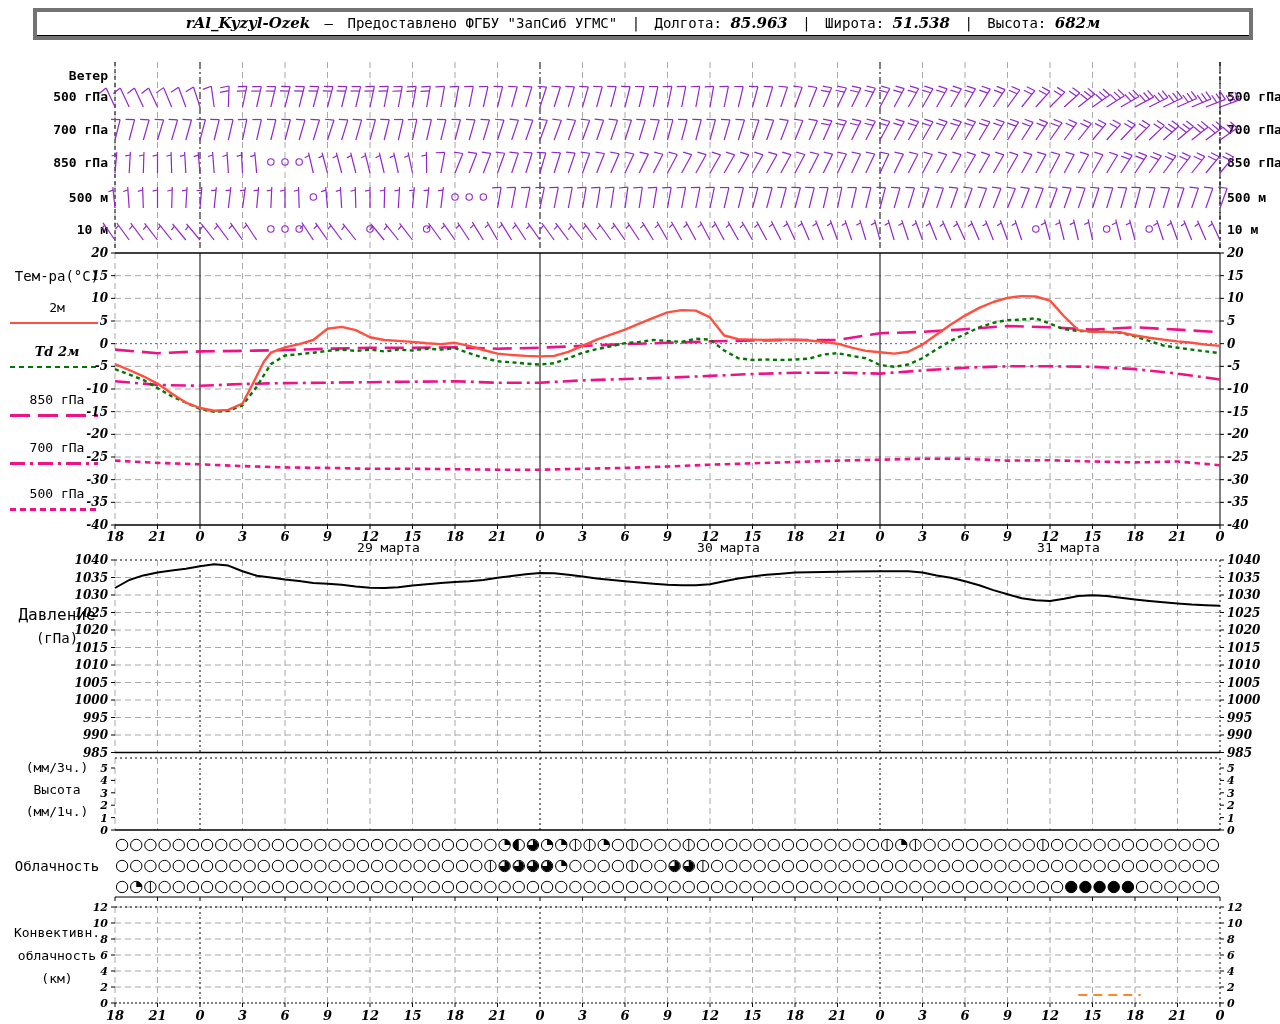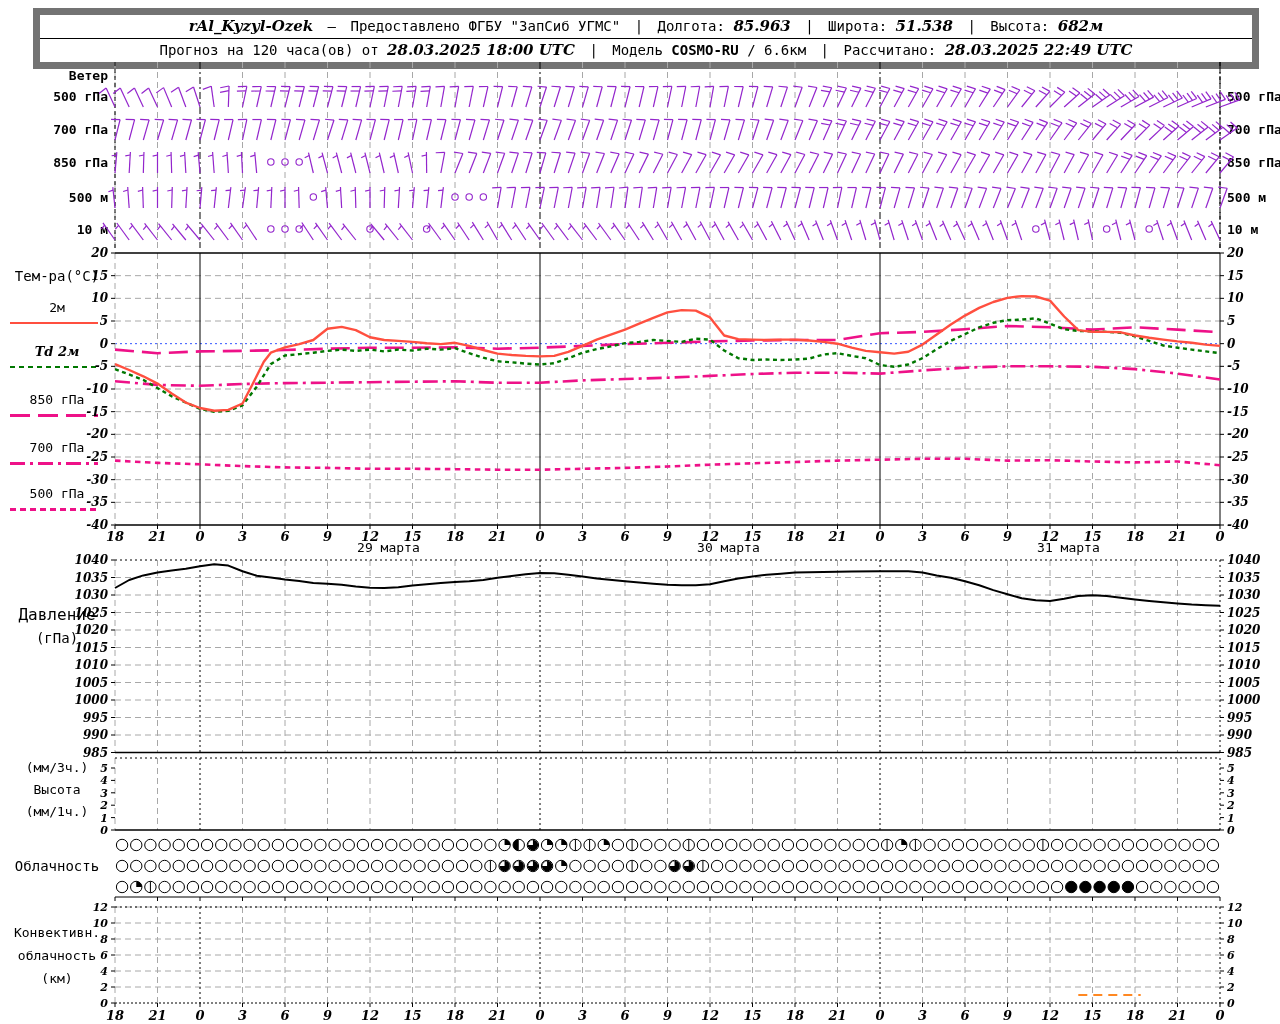--- a/index.html
+++ b/index.html
@@ -1,18 +1,18 @@
 <!DOCTYPE html>
 <html><head>
 <meta charset="utf-8">
 <style>
   html,body{margin:0;padding:0;background:#fff;}
   .page{position:relative;width:1280px;height:1024px;background:#fff;overflow:hidden;
         font-family:"DejaVu Sans Mono","Liberation Mono",monospace;color:#000;}
-  .header-box{position:absolute;left:33px;top:8px;width:1212px;border:7px solid #737373;background:#fff;}
+  .header-box{position:absolute;left:33px;top:8px;width:1212px;border:4px solid #737373;background:#fff;}
   .hline{height:23px;line-height:23px;text-align:center;font-size:14px;white-space:nowrap;overflow:hidden;}
   .hline1{border-bottom:1px solid #000;}
   .em{font-family:"DejaVu Serif","Liberation Serif",serif;font-style:italic;font-weight:bold;font-size:15px;}
   .bd{font-weight:bold;}
   .sep{padding:0 6px;}
   .lab{position:absolute;font-size:13px;white-space:nowrap;font-weight:bold;}
   .lab-r{text-align:right;width:100px;left:8px;}
   .lab-rt{text-align:left;left:1227px;}
   .leg{position:absolute;left:6px;width:102px;text-align:center;font-size:13px;}
   .ls{position:absolute;left:10px;width:88px;height:3px;}
@@ -39,31 +39,20 @@
       <span>Предоставлено ФГБУ "ЗапСиб УГМС"</span>
       <span class="sep">|</span>
       <span>Долгота:</span>
       <span class="em">85.963</span>
       <span class="sep">|</span>
       <span>Широта:</span>
       <span class="em">51.538</span>
       <span class="sep">|</span>
       <span>Высота:</span>
       <span class="em">682м</span>
-    </div>
-    <div class="hline">
-      <span>Прогноз на 120 часа(ов) от</span>
-      <span class="em">28.03.2025 18:00 UTC</span>
-      <span class="sep">|</span>
-      <span>Модель</span>
-      <span class="bd">COSMO-RU</span>
-      <span>/ 6.6км</span>
-      <span class="sep">|</span>
-      <span>Рассчитано:</span>
-      <span class="em">28.03.2025 22:49 UTC</span>
     </div>
   </div>
 
   <div class="lab lab-r" style="top:68px;">Ветер</div>
   <div class="lab lab-r" style="top:89px;">500 гПа</div>
   <div class="lab lab-r" style="top:122px;">700 гПа</div>
   <div class="lab lab-r" style="top:155px;">850 гПа</div>
   <div class="lab lab-r" style="top:190px;">500 м</div>
   <div class="lab lab-r" style="top:222px;">10 м</div>
 

